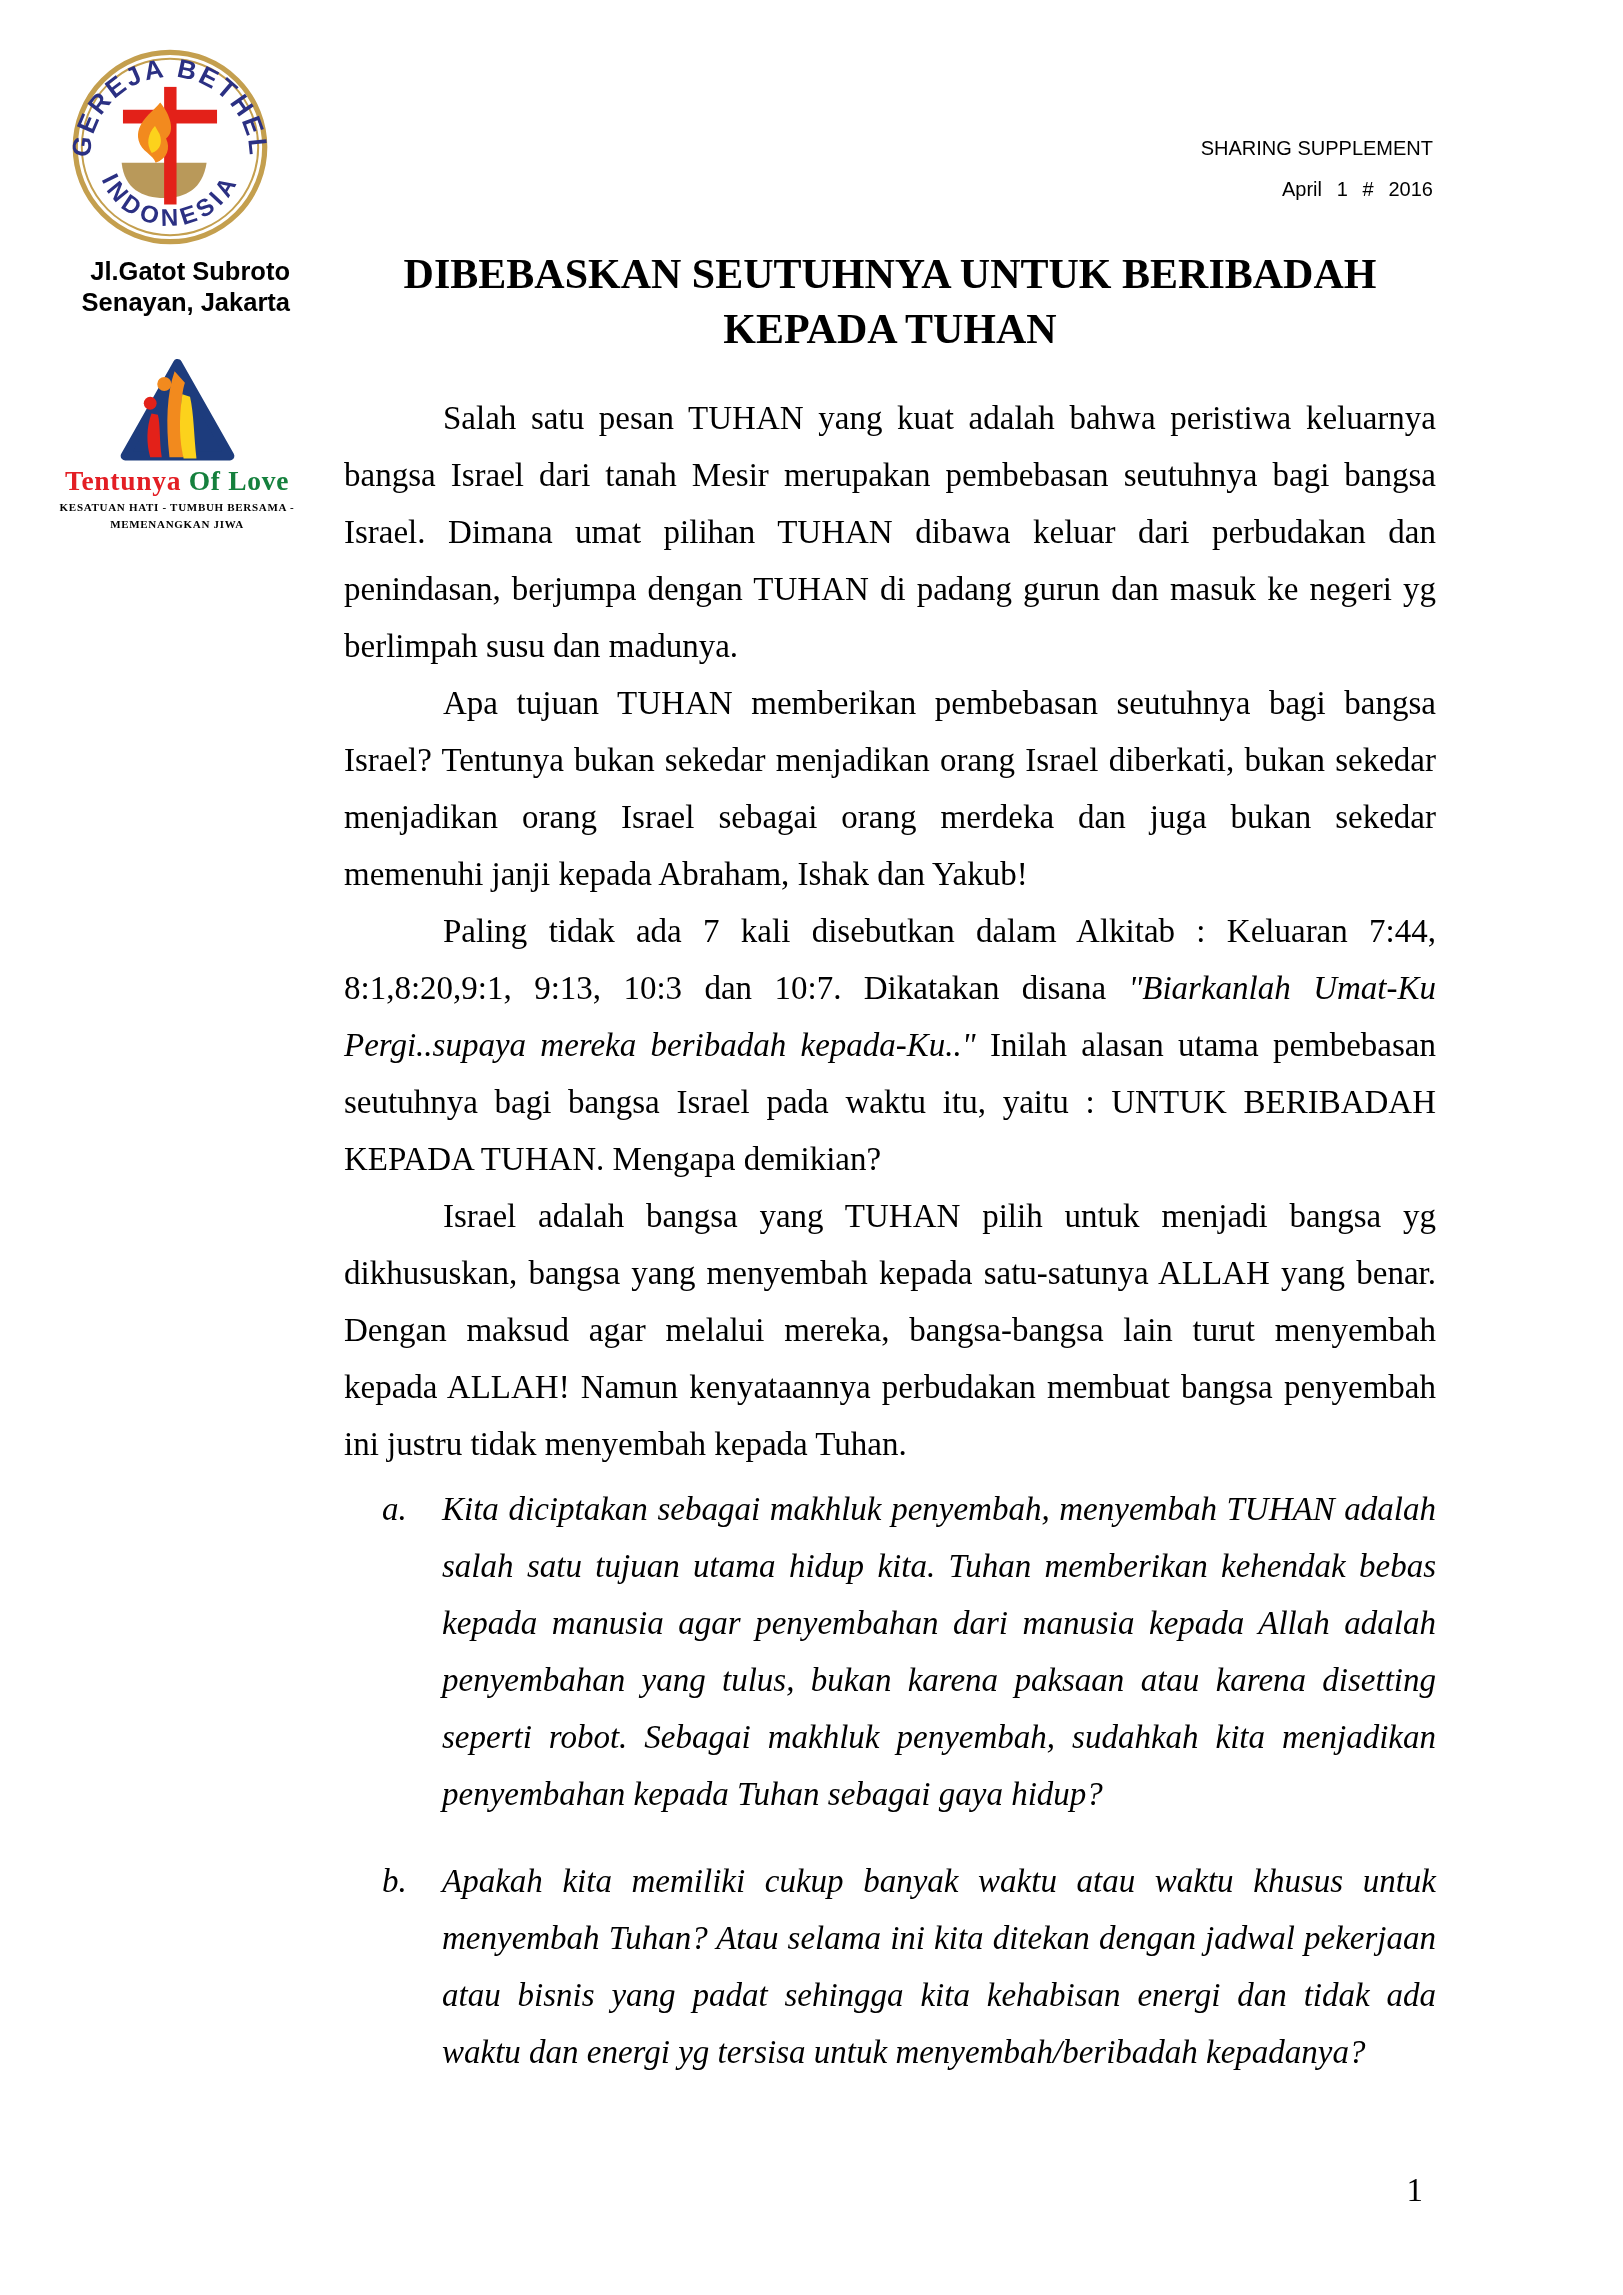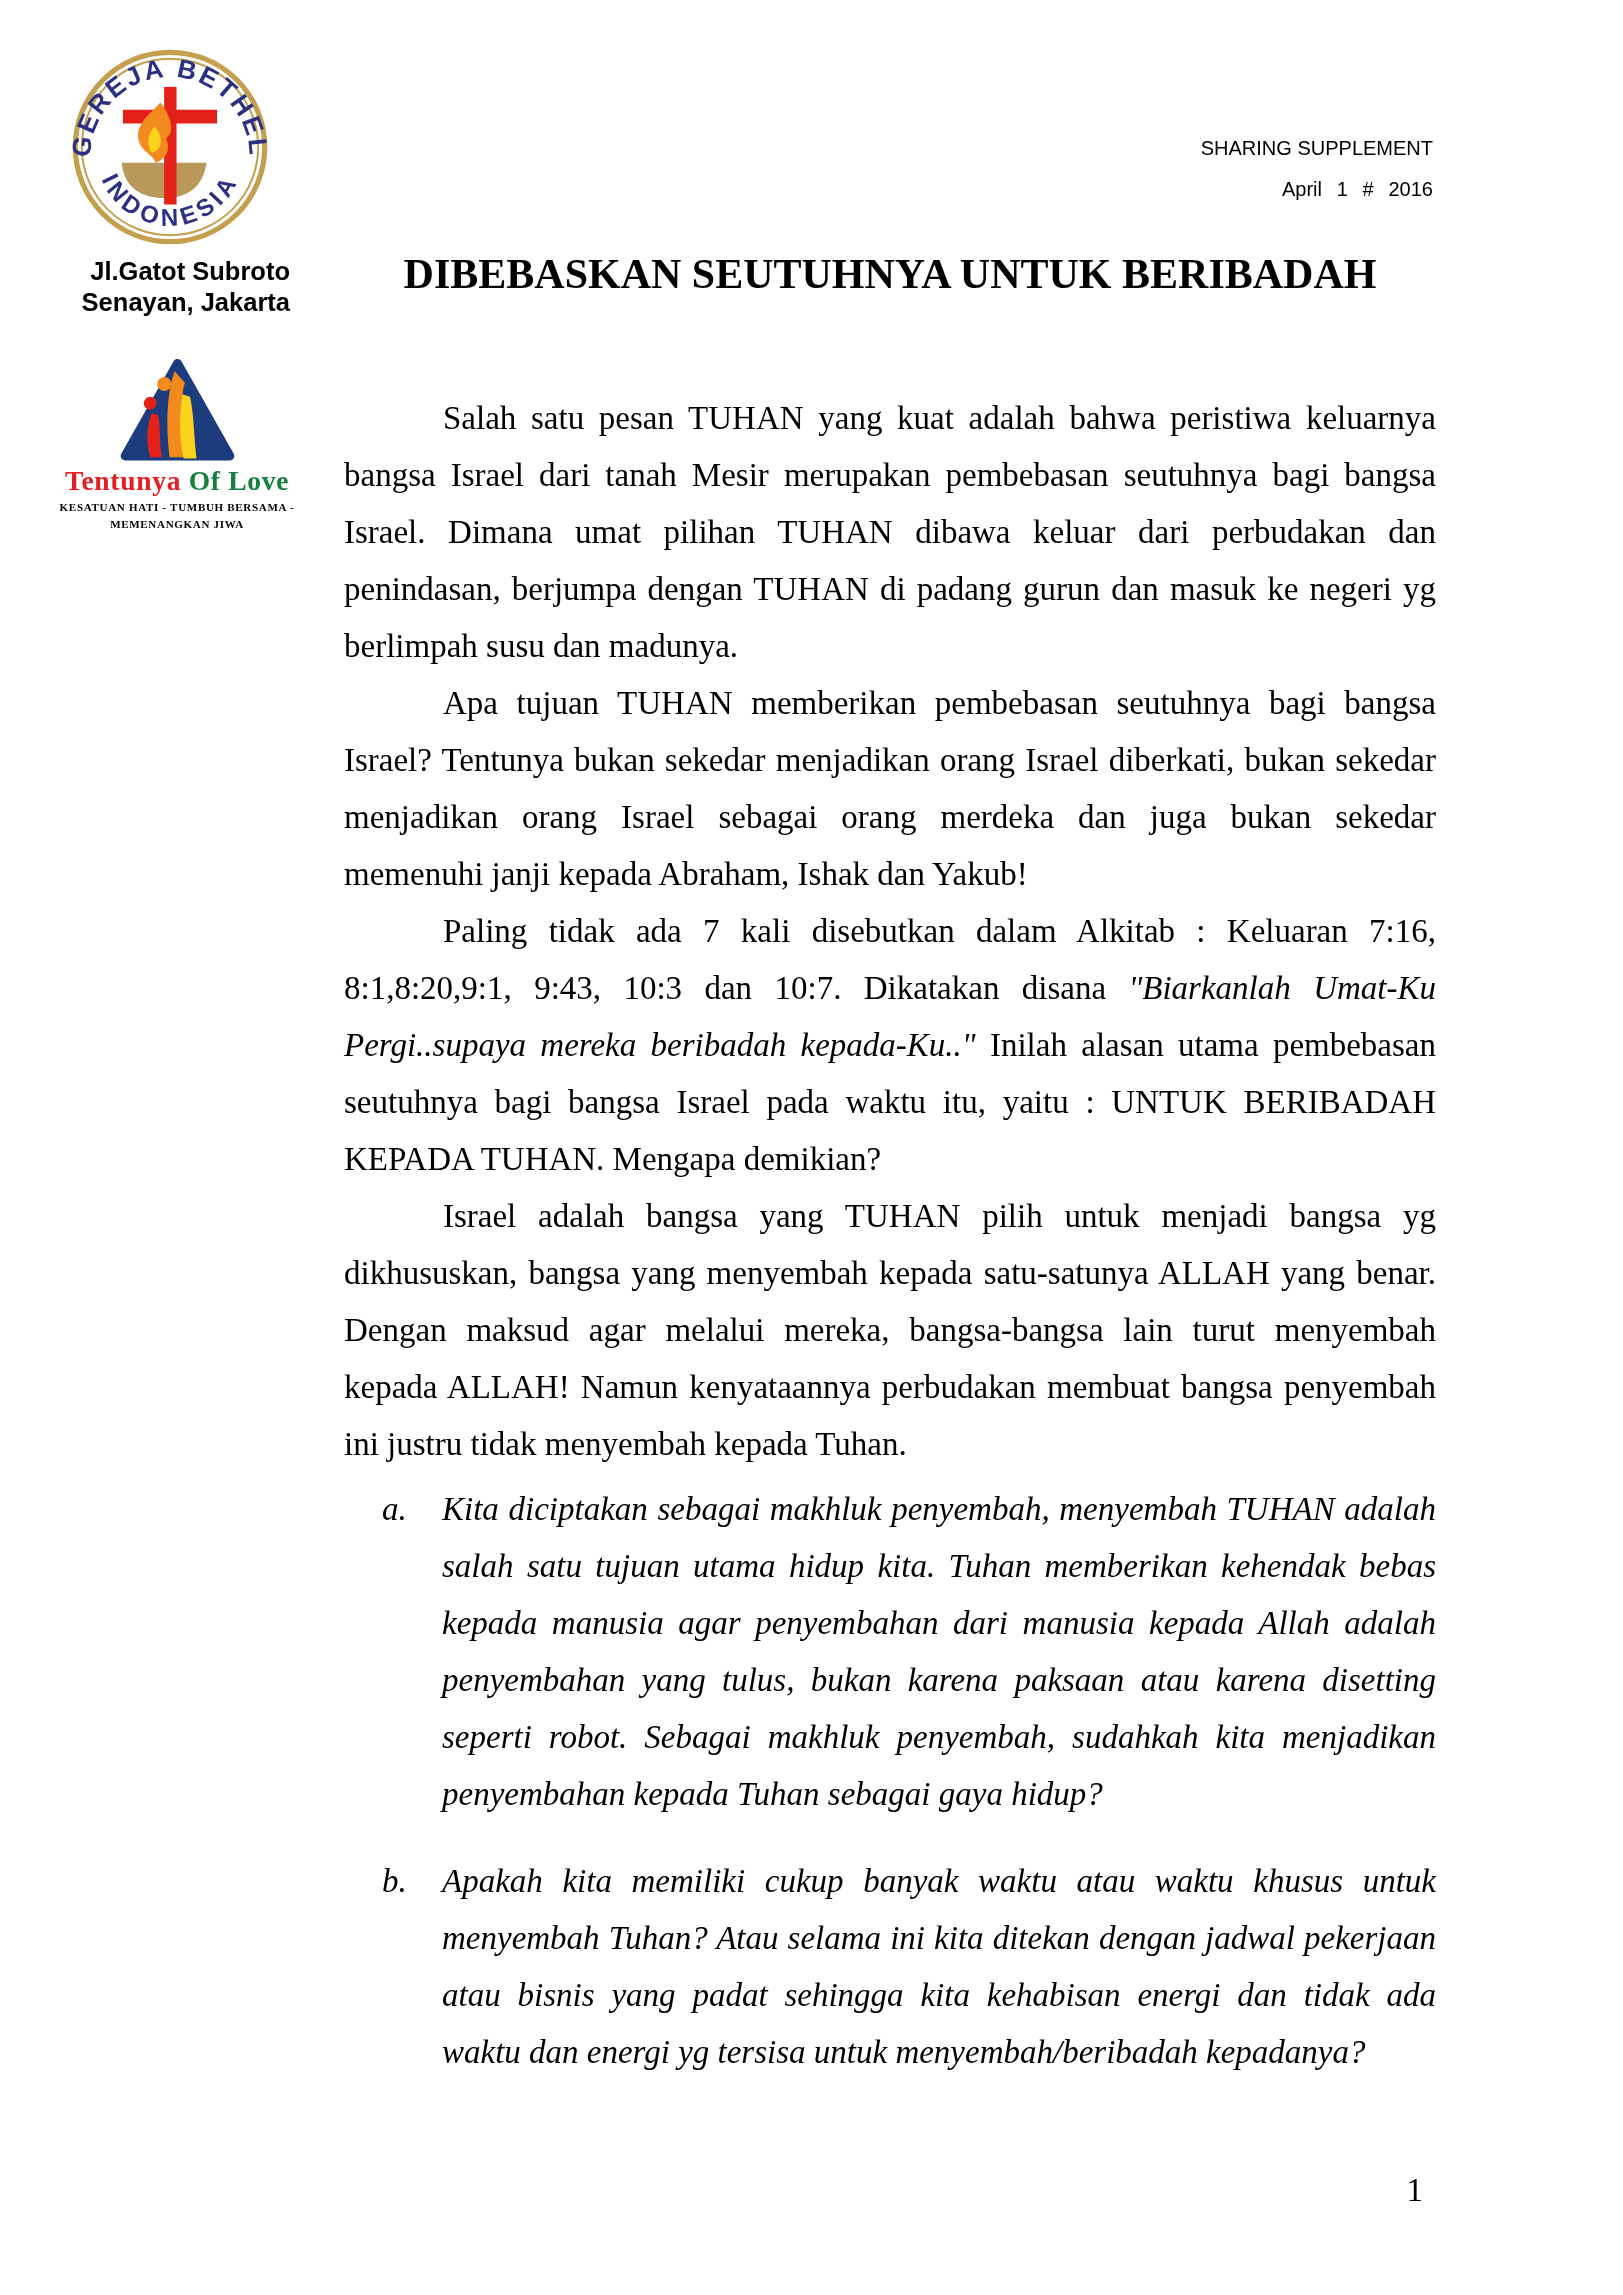--- a/index.html
+++ b/index.html
@@ -179,26 +179,27 @@
     </div>
   </div>
 
   <div class="masthead">
     <div>SHARING SUPPLEMENT</div>
     <div class="issue-date">April 1 # 2016</div>
   </div>
 
   <div class="doc-title">
     <div>DIBEBASKAN SEUTUHNYA UNTUK BERIBADAH</div>
+    <div>KEPADA TUHAN</div>
   </div>
 
   <div class="body-text">
     <p><span>Salah satu pesan TUHAN yang kuat adalah bahwa peristiwa keluarnya bangsa Israel dari tanah Mesir merupakan pembebasan seutuhnya bagi bangsa Israel. Dimana umat pilihan TUHAN dibawa keluar dari perbudakan dan penindasan, berjumpa dengan TUHAN di padang gurun dan masuk ke negeri yg berlimpah susu dan madunya.</span></p>
     <p><span>Apa tujuan TUHAN memberikan pembebasan seutuhnya bagi bangsa Israel? Tentunya bukan sekedar menjadikan orang Israel diberkati, bukan sekedar menjadikan orang Israel sebagai orang merdeka dan juga bukan sekedar memenuhi janji kepada Abraham, Ishak dan Yakub!</span></p>
-    <p><span>Paling tidak ada 7 kali disebutkan dalam Alkitab : Keluaran 7:16, 8:1,8:20,9:1, 9:43, 10:3 dan 10:7.  Dikatakan disana </span><span class="italic">"Biarkanlah Umat-Ku Pergi..supaya mereka beribadah kepada-Ku.."</span><span> Inilah alasan utama pembebasan seutuhnya bagi bangsa Israel pada waktu itu, yaitu : UNTUK BERIBADAH KEPADA TUHAN. Mengapa demikian?</span></p>
+    <p><span>Paling tidak ada 7 kali disebutkan dalam Alkitab : Keluaran 7:44, 8:1,8:20,9:1, 9:13, 10:3 dan 10:7.  Dikatakan disana </span><span class="italic">"Biarkanlah Umat-Ku Pergi..supaya mereka beribadah kepada-Ku.."</span><span> Inilah alasan utama pembebasan seutuhnya bagi bangsa Israel pada waktu itu, yaitu : UNTUK BERIBADAH KEPADA TUHAN. Mengapa demikian?</span></p>
     <p><span>Israel adalah bangsa yang TUHAN pilih untuk menjadi bangsa yg dikhususkan, bangsa yang menyembah kepada satu-satunya ALLAH yang benar. Dengan maksud agar melalui mereka, bangsa-bangsa lain turut menyembah kepada ALLAH! Namun kenyataannya perbudakan membuat bangsa penyembah ini justru tidak menyembah kepada  Tuhan.</span></p>
 
     <div class="doc-list">
       <div class="doc-list-item">
         <span class="marker">a.</span>
         <span class="li-text"><span>Kita diciptakan sebagai makhluk penyembah, menyembah TUHAN adalah salah satu tujuan utama hidup kita. Tuhan memberikan kehendak bebas kepada manusia agar penyembahan dari manusia kepada Allah adalah penyembahan yang tulus, bukan karena paksaan atau karena disetting seperti robot. Sebagai makhluk penyembah, sudahkah kita menjadikan penyembahan kepada Tuhan sebagai gaya hidup?</span></span>
       </div>
       <div class="doc-list-item">
         <span class="marker">b.</span>
         <span class="li-text"><span>Apakah kita memiliki cukup banyak waktu atau waktu khusus untuk menyembah Tuhan? Atau selama ini kita ditekan dengan jadwal pekerjaan atau bisnis yang padat sehingga kita kehabisan energi dan tidak ada waktu dan energi yg tersisa untuk menyembah/beribadah kepadanya?</span></span>

